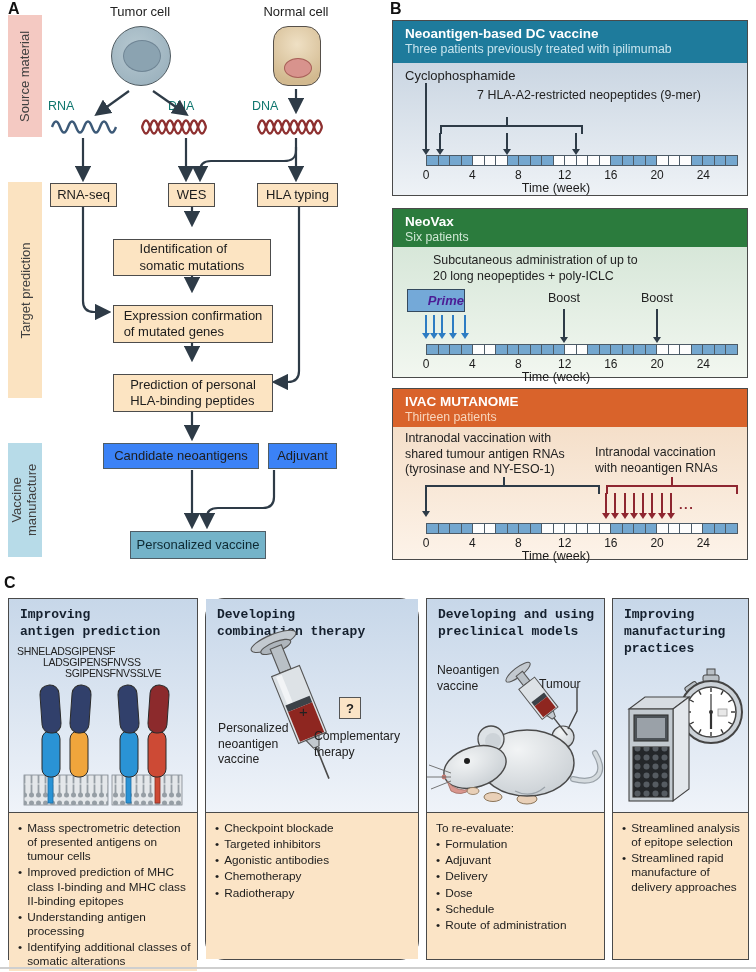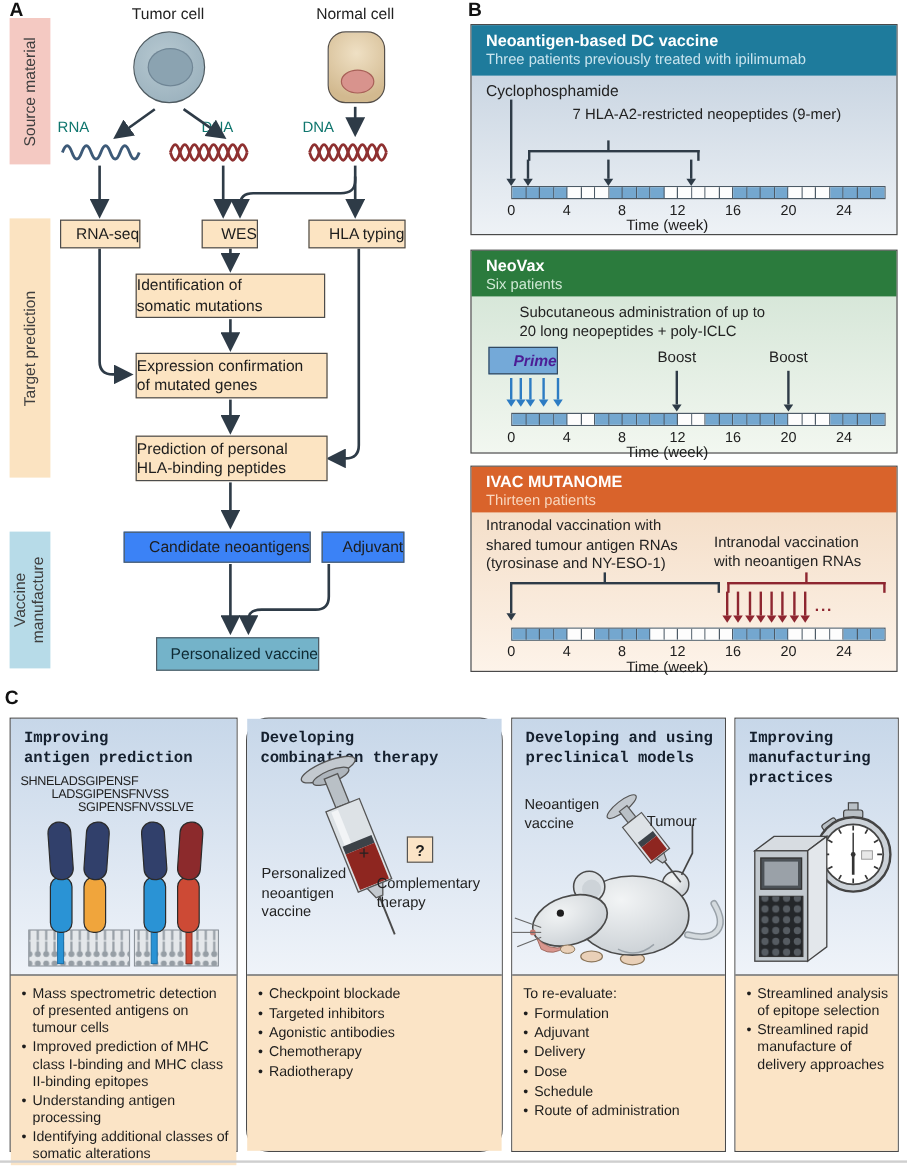--- a/index.html
+++ b/index.html
@@ -5,22 +5,22 @@
   html,body{margin:0;padding:0;background:#fff;}
   #fig{position:relative;width:756px;height:972px;background:#fff;
        font-family:"Liberation Sans",sans-serif;color:#1d1d1d;overflow:hidden;}
   .abs{position:absolute;}
   .plabel{font-size:16px;font-weight:bold;color:#111;}
   
   .side{position:absolute;left:8px;width:34px;display:flex;align-items:center;justify-content:center;}
   .vtext{transform:rotate(-90deg);white-space:nowrap;font-size:13px;color:#3f3f3f;}
   .vtext2{transform:rotate(-90deg);width:94px;text-align:center;font-size:13px;line-height:1.15;color:#3f3f3f;}
   .flowbox{position:absolute;box-sizing:border-box;border:1px solid #4c4c4c;font-size:13px;
-           display:flex;align-items:center;justify-content:flex-end;text-align:center;line-height:1.25;}
-  .flowbox.leftal{justify-content:flex-start;text-align:left;}
+           display:flex;align-items:center;justify-content:center;text-align:center;line-height:1.25;}
+  .flowbox.leftal{justify-content:center;text-align:left;margin-top:11px;}
   .peach{background:#fce4c2;}
   .bluebox{background:#3b82f6;border-color:#4f5d66;margin-left:28px;}
   .tealbox{background:#74b3c9;border-color:#4f5d66;color:#0e2a33;}
   .celllabel{position:absolute;width:90px;text-align:center;font-size:13px;color:#222;}
   .strandlabel{position:absolute;font-size:12.5px;color:#0f766e;}
   
   .trial{position:absolute;left:2px;width:356px;box-sizing:border-box;border:1.5px solid #4a4a4a;}
   .thead{box-sizing:border-box;padding:5px 12px 0 12px;}
   .ttitle{font-size:13.5px;font-weight:bold;color:#fff;}
   .tsub{font-size:12.3px;margin-top:1px;}

